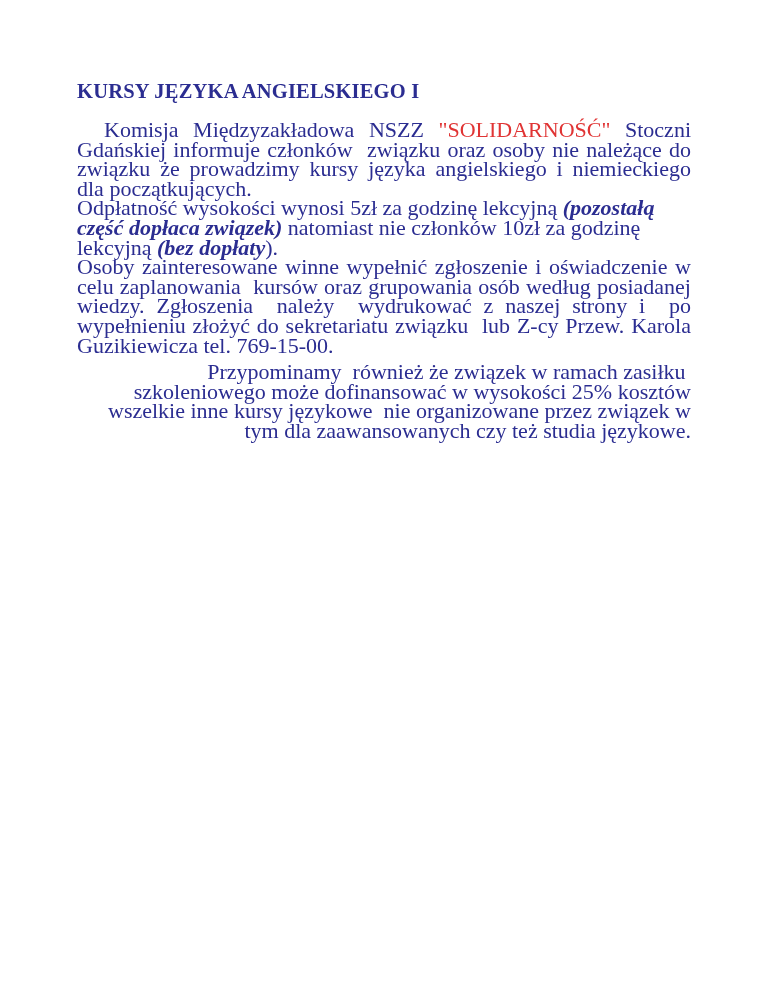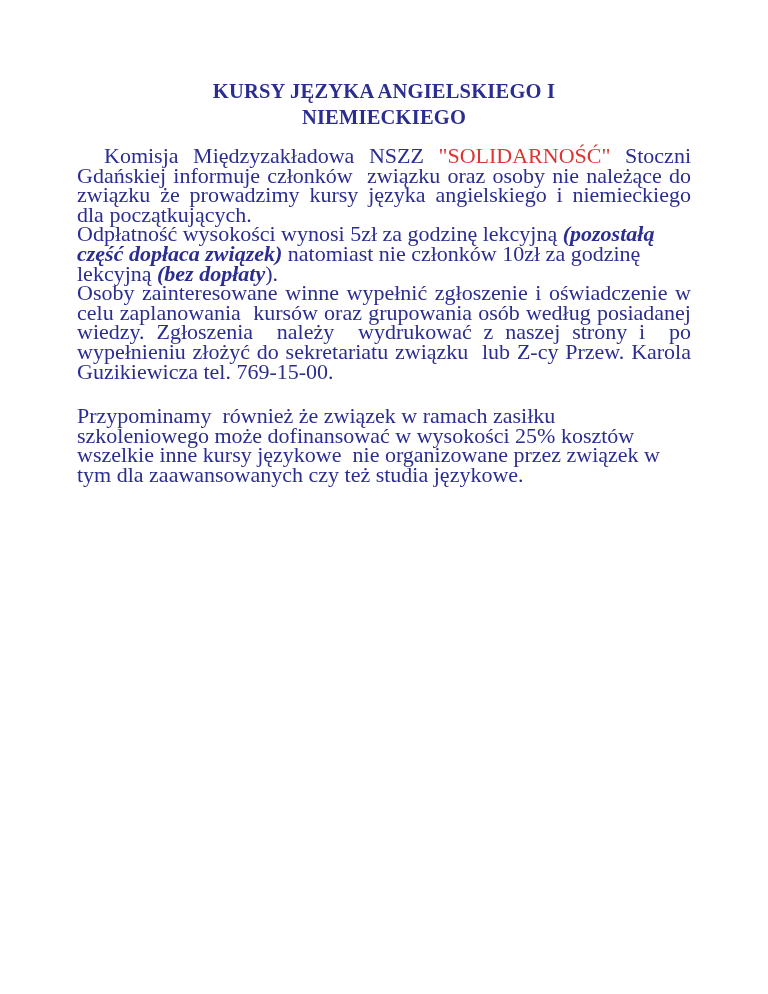--- a/index.html
+++ b/index.html
@@ -12,48 +12,46 @@
     width: 768px;
     height: 994px;
     background: #ffffff;
     box-sizing: border-box;
     padding: 78px 77px 0 77px;
     overflow: hidden;
     font-family: "Liberation Serif", "DejaVu Serif", serif;
     color: #2b2d91;
   }
   .title {
-    text-align: center;
     font-weight: bold;
     font-size: 20.5px;
     line-height: 26px;
     margin: 0 0 16px 0;
     letter-spacing: 0.2px;
   }
   .body-text {
     font-size: 22px;
     line-height: 19.6px;
   }
   .body-text p {
     margin: 0;
   }
   .body-text p.align-justify { text-align: justify; }
   .body-text p.align-left    { text-align: left; }
   .body-text p.indent        { text-indent: 27px; }
-  .body-text p.space-before  { margin-top: 25px; }
+  .body-text p.space-before  { margin-top: 7px; text-align: right; }
   .run-red    { color: #e03434; }
   .run-italic { font-style: italic; font-weight: bold; }
 </style>
 </head>
 <body>
 
 <div class="page">
   <h1 class="title">
     <span>KURSY JĘZYKA ANGIELSKIEGO  I</span><br>
-    <span>NIEMIECKIEGO</span>
   </h1>
   <div class="body-text" id="doc-body">
       <p class="align-justify indent"><span>Komisja Międzyzakładowa NSZZ </span><span class="run-red">"SOLIDARNOŚĆ"</span><span> Stoczni Gdańskiej informuje członków&nbsp; związku oraz osoby nie należące do związku że prowadzimy kursy języka angielskiego i niemieckiego dla początkujących.</span></p>
       <p class="align-left"><span>Odpłatność wysokości wynosi 5zł za godzinę lekcyjną </span><span class="run-italic">(pozostałą część dopłaca związek)</span><span> natomiast nie członków 10zł za godzinę lekcyjną </span><span class="run-italic">(bez dopłaty</span><span>).</span></p>
       <p class="align-justify"><span>Osoby zainteresowane winne wypełnić zgłoszenie i oświadczenie w celu zaplanowania&nbsp; kursów oraz grupowania osób według posiadanej wiedzy. Zgłoszenia&nbsp; należy&nbsp; wydrukować z naszej strony i&nbsp; po wypełnieniu złożyć do sekretariatu związku&nbsp; lub Z-cy Przew. Karola Guzikiewicza tel. 769-15-00.</span></p>
       <p class="align-left space-before"><span>Przypominamy&nbsp; również że związek w ramach zasiłku&nbsp; szkoleniowego może dofinansować w wysokości 25% kosztów wszelkie inne kursy językowe&nbsp; nie organizowane przez związek w tym dla zaawansowanych czy też studia językowe.</span></p>
     </div>
 </div>
 
 </body></html>

